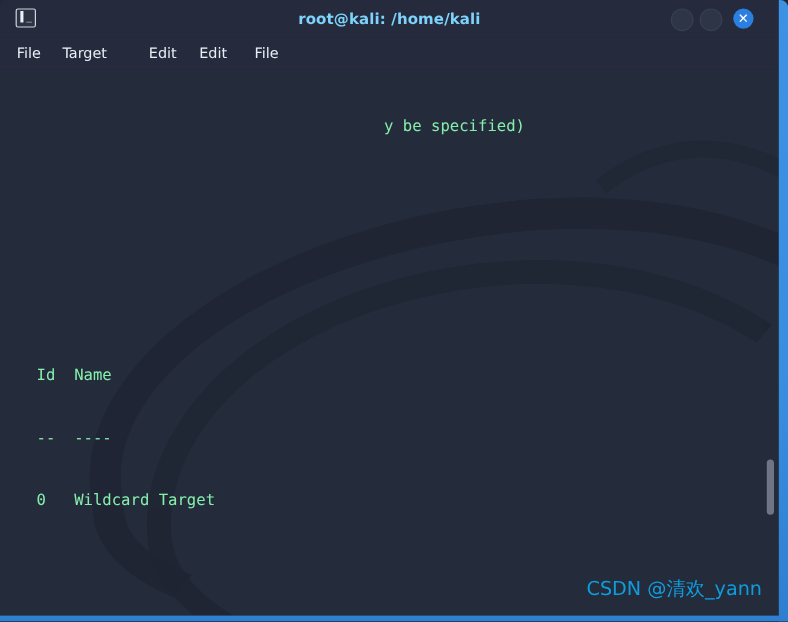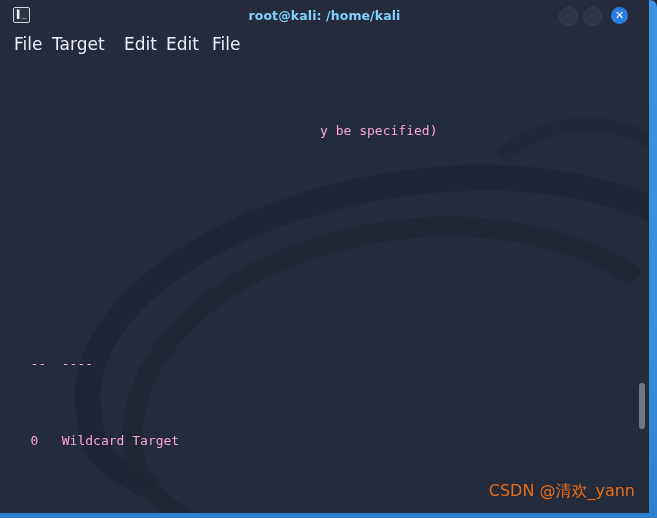--- a/index.html
+++ b/index.html
@@ -103,21 +103,21 @@
     width: 649px;
     height: 27px;
     background: #252b3c;
   }
   .menu-item {
     position: absolute;
     top: 0;
     line-height: 27px;
     color: #e9edf4;
     font-family: "DejaVu Sans", sans-serif;
-    font-size: 17px;
+    font-size: 12px;
   }
 
   
   #terminal {
     position: absolute;
     left: 0; top: 58px;
     width: 649px;
     height: 455px;
     background: #242b3b;
     overflow: hidden;
@@ -177,21 +177,21 @@
     box-sizing: border-box;
     color: #cfd6e4;
     font-family: "DejaVu Sans Mono", monospace;
     font-size: 13px;
     line-height: 17.35px;
     white-space: pre;
     letter-spacing: 0px;
   }
   .row { height: 17.35px; }
   .blank { height: 17.35px; }
-  .c-dim    { color: #f9a8d4; margin-top: 25px; }
+  .c-dim    { color: #86efac; }
 
   
   #scrollbar {
     position: absolute;
     right: 8px; top: 58px;
     width: 13px; height: 455px;
     background: transparent;
   }
   #scroll-thumb {
     position: absolute;
@@ -199,21 +199,21 @@
     width: 6px; height: 46px;
     background: #6e7686;
     border-radius: 3px;
   }
 
   
   #watermark {
     position: absolute;
     right: 22px;
     bottom: 16px;
-    color: #f97316;
+    color: #0ea5e9;
     font-family: "DejaVu Sans", sans-serif;
     font-size: 16px;
     opacity: .93;
     white-space: nowrap;
   }
 </style>
 </head>
 <body>
 
 <div id="window">
@@ -240,20 +240,21 @@
     <div class="wall w1"></div>
     <div class="wall w2"></div>
     <div class="wall w3"></div>
     <div class="wall w4"></div>
 
     <div id="screen">
       <div class="row c-dim">                                        y be specified)</div>
       <div class="blank"></div>
       <div class="blank"></div>
       <div class="blank"></div>
+      <div class="row c-dim">   Id  Name</div>
       <div class="row c-dim">   --  ----</div>
       <div class="row c-dim">   0   Wildcard Target</div>
       
       
       
 
       
 
       
 

